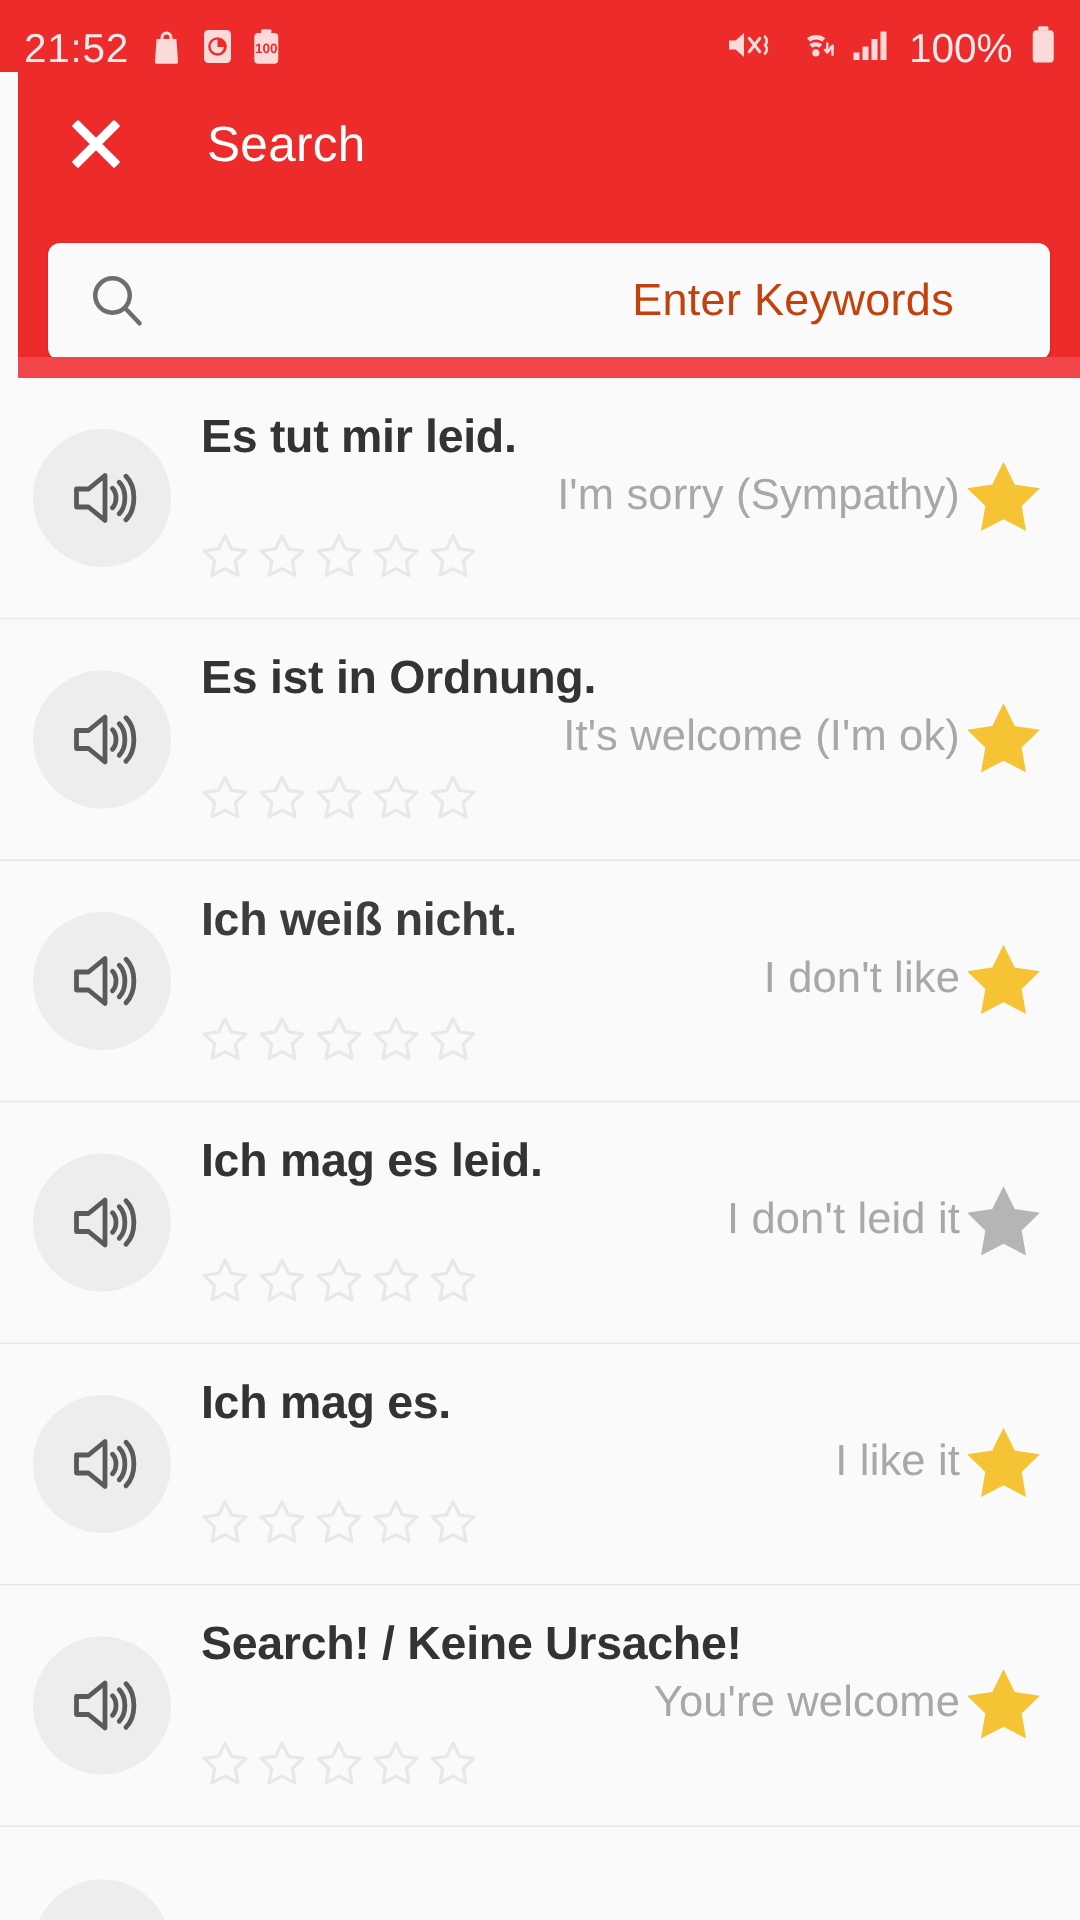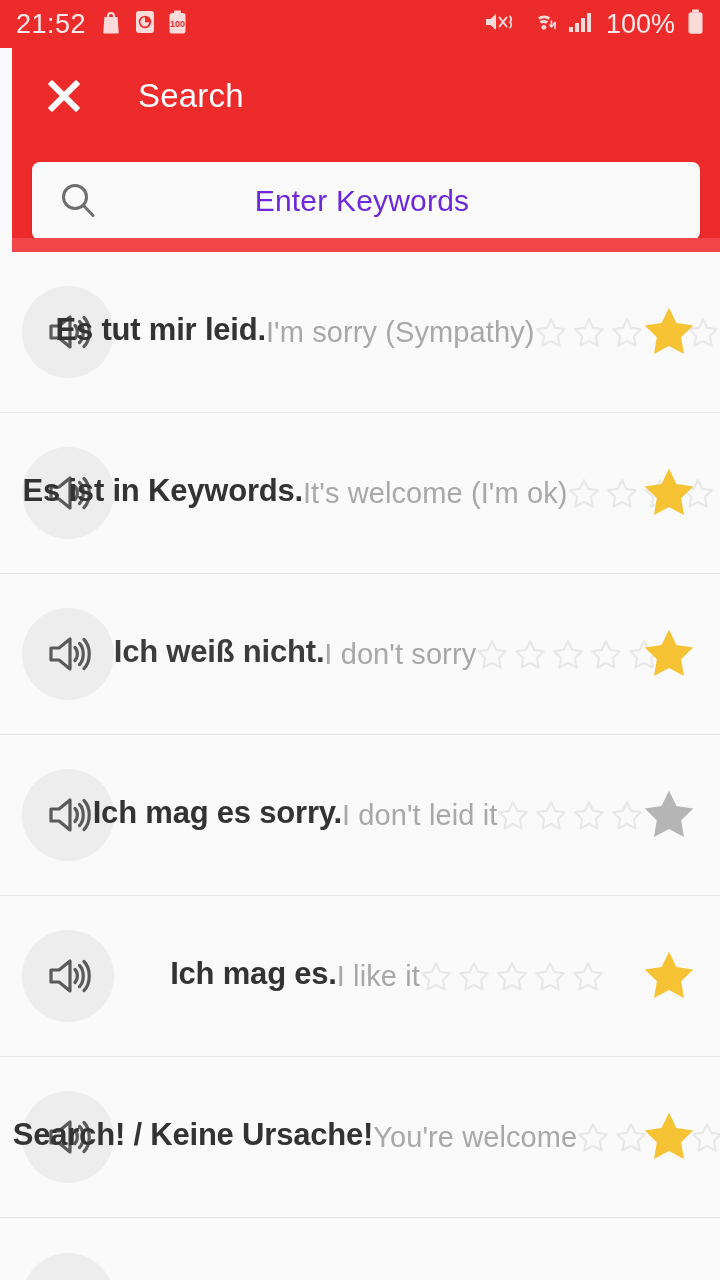--- a/index.html
+++ b/index.html
@@ -8,21 +8,21 @@
     font-family:"Liberation Sans", sans-serif;
     background:#fafafa;
     overflow:hidden;
   }
   #app { width:720px; height:1280px; position:relative; background:#fafafa; }
 
   
   .statusbar {
     height:48px; width:100%;
     background:#ee2b2b;
-    display:flex; align-items:center;
+    display:flex; align-items:flex-end;
     padding:0 16px;
     color:#ffdede;
   }
   .sb-time {
     font-size:27px; color:#fde9e9; letter-spacing:0.5px;
     font-family:"Liberation Sans", sans-serif;
   }
   .sb-left-icons { display:flex; align-items:center; gap:13px; margin-left:14px; }
   .sb-right { margin-left:auto; display:flex; align-items:center; gap:12px; }
   .sb-pct { font-size:27px; color:#fdeaea; letter-spacing:0px; }
@@ -63,22 +63,22 @@
     border-radius:8px;
     display:flex; align-items:center;
     box-shadow:0 1px 2px rgba(0,0,0,.18);
     overflow:hidden;
   }
   .search-icon-wrap {
     width:92px; display:flex; align-items:center; justify-content:center;
     flex:0 0 92px;
   }
   .search-placeholder {
-    flex:1; text-align:center; font-size:30px; color:#6d28d9;
-    padding-right:100px; letter-spacing:0.2px;
+    flex:1; text-align:right; font-size:30px; color:#c2410c;
+    padding-right:64px; letter-spacing:0.2px;
   }
 
   
   .list {
     position:absolute; top:252px; left:0; right:0; bottom:0;
     background:#fafafa; overflow:hidden;
   }
   .row {
     height:161px;
     display:flex; align-items:center;
@@ -88,29 +88,29 @@
     position:relative;
   }
   .row:last-child { border-bottom:none; }
   .speaker-circle {
     width:92px; height:92px; border-radius:50%;
     background:#ededed;
     flex:0 0 92px;
     display:flex; align-items:center; justify-content:center;
     margin-right:20px;
   }
-  .row-text { flex:1; min-width:0; display:flex; justify-content:center; }
+  .row-text { flex:1; min-width:0; display:flex; flex-direction:column; justify-content:center; }
   .phrase {
     font-size:31px; color:#333333; font-weight:bold;
     line-height:1.22; letter-spacing:-0.2px; white-space:nowrap;
   }
   .phrase.medium { font-weight:700; color:#3c3c3c; }
   .translation {
     font-size:29px; color:#a8a8a8; line-height:1.28; margin-top:3px;
-    letter-spacing:0.1px; white-space:nowrap;
+    letter-spacing:0.1px; white-space:nowrap;text-align:right;
   }
   .rating { display:flex; gap:6px; margin-top:6px; }
   .fav {
     flex:0 0 58px; width:58px; display:flex; align-items:center; justify-content:center;
     cursor:pointer;
   }
 </style>
 </head>
 <body>
 
@@ -243,21 +243,21 @@
       <div class="row">
       <div class="speaker-circle">
           <svg width="52" height="52" viewBox="0 0 52 52">
       <path d="M9 20h8l11-9v30l-11-9H9z" fill="none" stroke="#5a5a5a" stroke-width="3.2" stroke-linejoin="round"></path>
       <path d="M33 19.5c3.1 3.1 3.1 9.9 0 13" fill="none" stroke="#5a5a5a" stroke-width="3.2" stroke-linecap="round"></path>
       <path d="M37.5 15.5c5 5 5 16 0 21" fill="none" stroke="#5a5a5a" stroke-width="3.2" stroke-linecap="round"></path>
       <path d="M42 11.5c7 7 7 22 0 29" fill="none" stroke="#5a5a5a" stroke-width="3.2" stroke-linecap="round"></path>
     </svg>
         </div>
       <div class="row-text">
-        <div class="phrase">Es ist in Keywords.</div>
+        <div class="phrase">Es ist in Ordnung.</div>
         <div class="translation">It's welcome (I'm ok)</div>
         <div class="rating">
             <span class="rstar">
       <svg width="32" height="32" viewBox="0 0 32 32">
                 <path d="M16 2.2l4.28 8.68 9.58 1.39-6.93 6.76 1.64 9.54L16 24.06l-8.57 4.51 1.64-9.54-6.93-6.76 9.58-1.39z" fill="none" stroke="#e8e8e8" stroke-width="2.2" stroke-linejoin="round"></path>
               </svg></span>
             <span class="rstar">
       <svg width="32" height="32" viewBox="0 0 32 32">
                 <path d="M16 2.2l4.28 8.68 9.58 1.39-6.93 6.76 1.64 9.54L16 24.06l-8.57 4.51 1.64-9.54-6.93-6.76 9.58-1.39z" fill="none" stroke="#e8e8e8" stroke-width="2.2" stroke-linejoin="round"></path>
               </svg></span>
@@ -285,21 +285,21 @@
       <div class="speaker-circle">
           <svg width="52" height="52" viewBox="0 0 52 52">
       <path d="M9 20h8l11-9v30l-11-9H9z" fill="none" stroke="#5a5a5a" stroke-width="3.2" stroke-linejoin="round"></path>
       <path d="M33 19.5c3.1 3.1 3.1 9.9 0 13" fill="none" stroke="#5a5a5a" stroke-width="3.2" stroke-linecap="round"></path>
       <path d="M37.5 15.5c5 5 5 16 0 21" fill="none" stroke="#5a5a5a" stroke-width="3.2" stroke-linecap="round"></path>
       <path d="M42 11.5c7 7 7 22 0 29" fill="none" stroke="#5a5a5a" stroke-width="3.2" stroke-linecap="round"></path>
     </svg>
         </div>
       <div class="row-text">
         <div class="phrase medium">Ich weiß nicht.</div>
-        <div class="translation">I don't sorry</div>
+        <div class="translation">I don't like</div>
         <div class="rating">
             <span class="rstar">
       <svg width="32" height="32" viewBox="0 0 32 32">
                 <path d="M16 2.2l4.28 8.68 9.58 1.39-6.93 6.76 1.64 9.54L16 24.06l-8.57 4.51 1.64-9.54-6.93-6.76 9.58-1.39z" fill="none" stroke="#e8e8e8" stroke-width="2.2" stroke-linejoin="round"></path>
               </svg></span>
             <span class="rstar">
       <svg width="32" height="32" viewBox="0 0 32 32">
                 <path d="M16 2.2l4.28 8.68 9.58 1.39-6.93 6.76 1.64 9.54L16 24.06l-8.57 4.51 1.64-9.54-6.93-6.76 9.58-1.39z" fill="none" stroke="#e8e8e8" stroke-width="2.2" stroke-linejoin="round"></path>
               </svg></span>
             <span class="rstar">
@@ -325,21 +325,21 @@
       <div class="row">
       <div class="speaker-circle">
           <svg width="52" height="52" viewBox="0 0 52 52">
       <path d="M9 20h8l11-9v30l-11-9H9z" fill="none" stroke="#5a5a5a" stroke-width="3.2" stroke-linejoin="round"></path>
       <path d="M33 19.5c3.1 3.1 3.1 9.9 0 13" fill="none" stroke="#5a5a5a" stroke-width="3.2" stroke-linecap="round"></path>
       <path d="M37.5 15.5c5 5 5 16 0 21" fill="none" stroke="#5a5a5a" stroke-width="3.2" stroke-linecap="round"></path>
       <path d="M42 11.5c7 7 7 22 0 29" fill="none" stroke="#5a5a5a" stroke-width="3.2" stroke-linecap="round"></path>
     </svg>
         </div>
       <div class="row-text">
-        <div class="phrase">Ich mag es sorry.</div>
+        <div class="phrase">Ich mag es leid.</div>
         <div class="translation">I don't leid it</div>
         <div class="rating">
             <span class="rstar">
       <svg width="32" height="32" viewBox="0 0 32 32">
                 <path d="M16 2.2l4.28 8.68 9.58 1.39-6.93 6.76 1.64 9.54L16 24.06l-8.57 4.51 1.64-9.54-6.93-6.76 9.58-1.39z" fill="none" stroke="#e8e8e8" stroke-width="2.2" stroke-linejoin="round"></path>
               </svg></span>
             <span class="rstar">
       <svg width="32" height="32" viewBox="0 0 32 32">
                 <path d="M16 2.2l4.28 8.68 9.58 1.39-6.93 6.76 1.64 9.54L16 24.06l-8.57 4.51 1.64-9.54-6.93-6.76 9.58-1.39z" fill="none" stroke="#e8e8e8" stroke-width="2.2" stroke-linejoin="round"></path>
               </svg></span>

